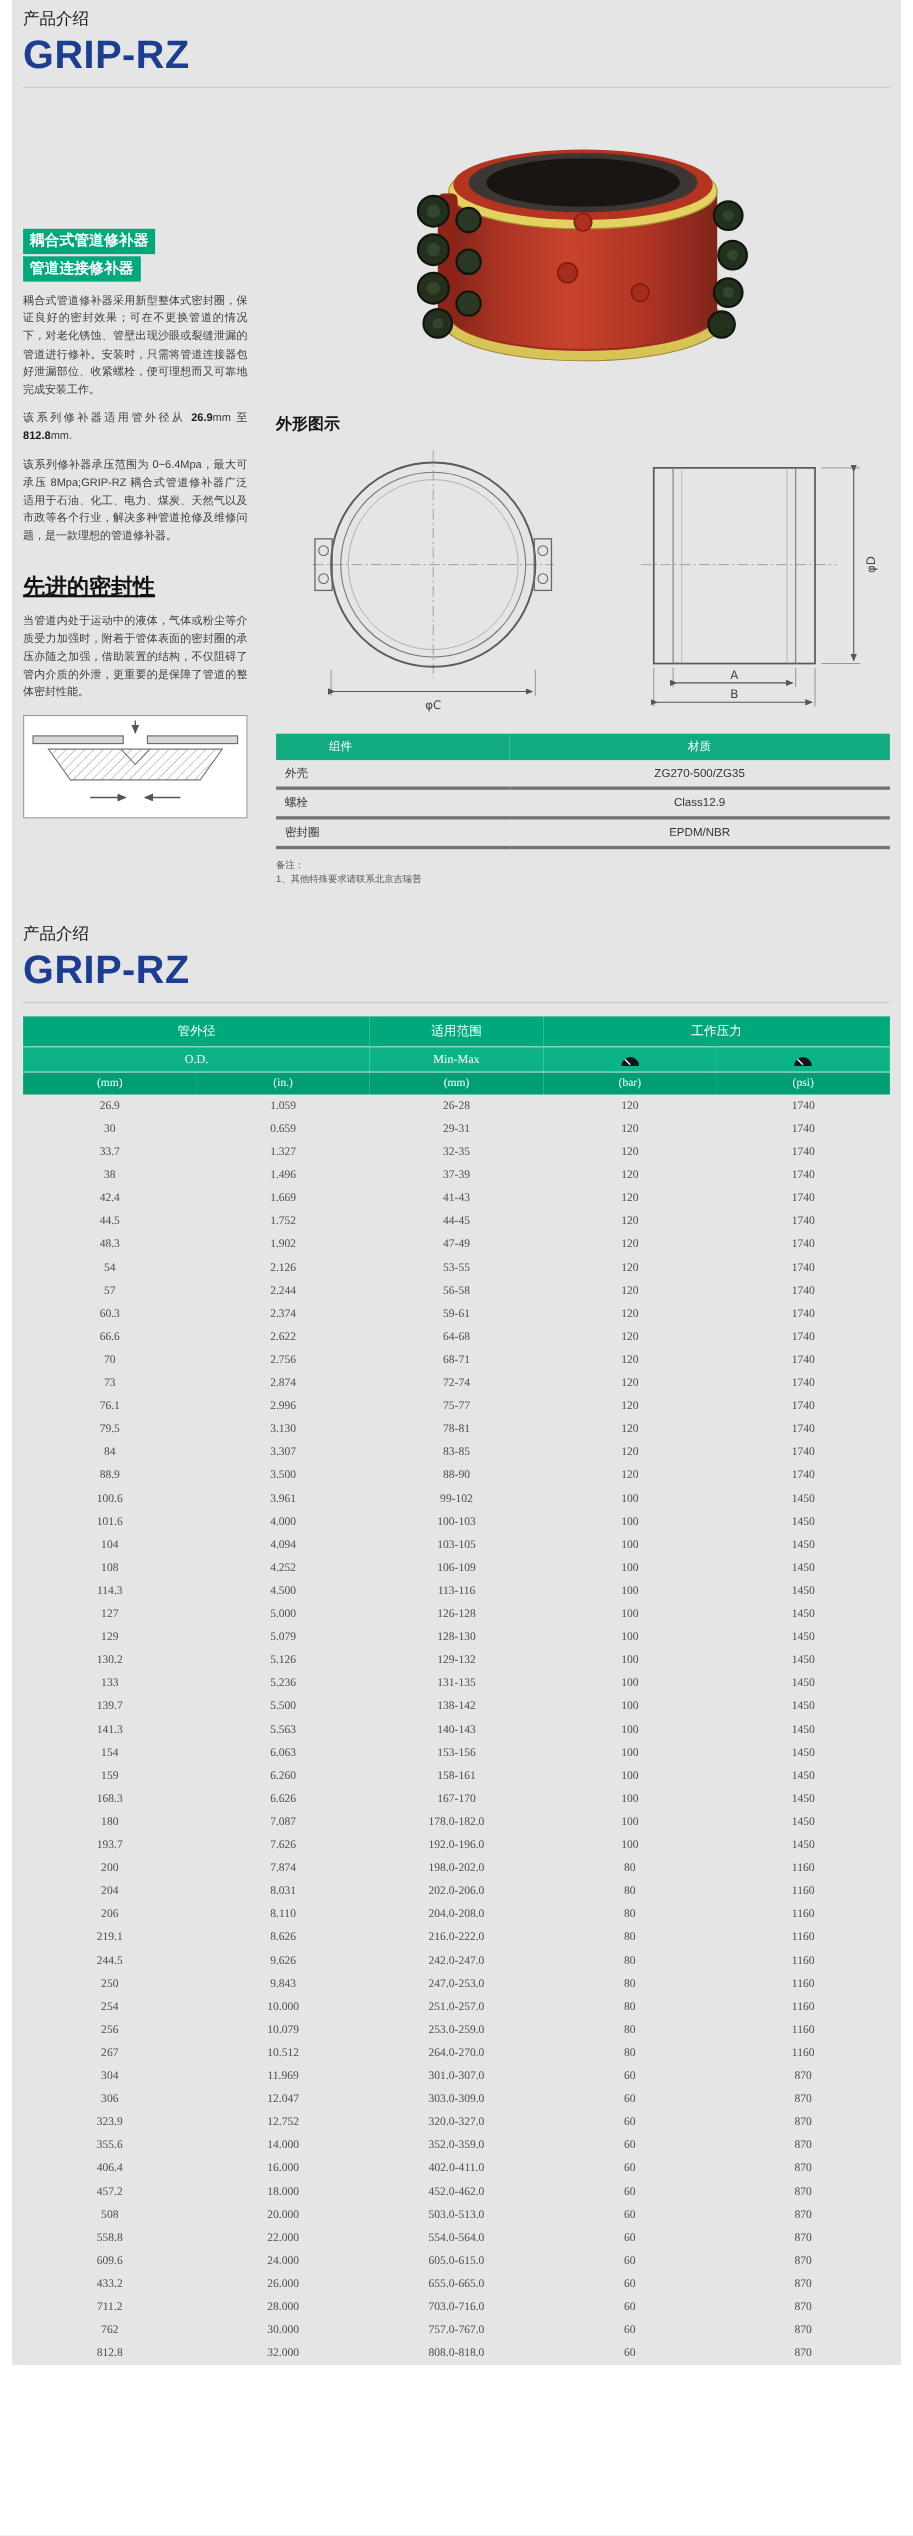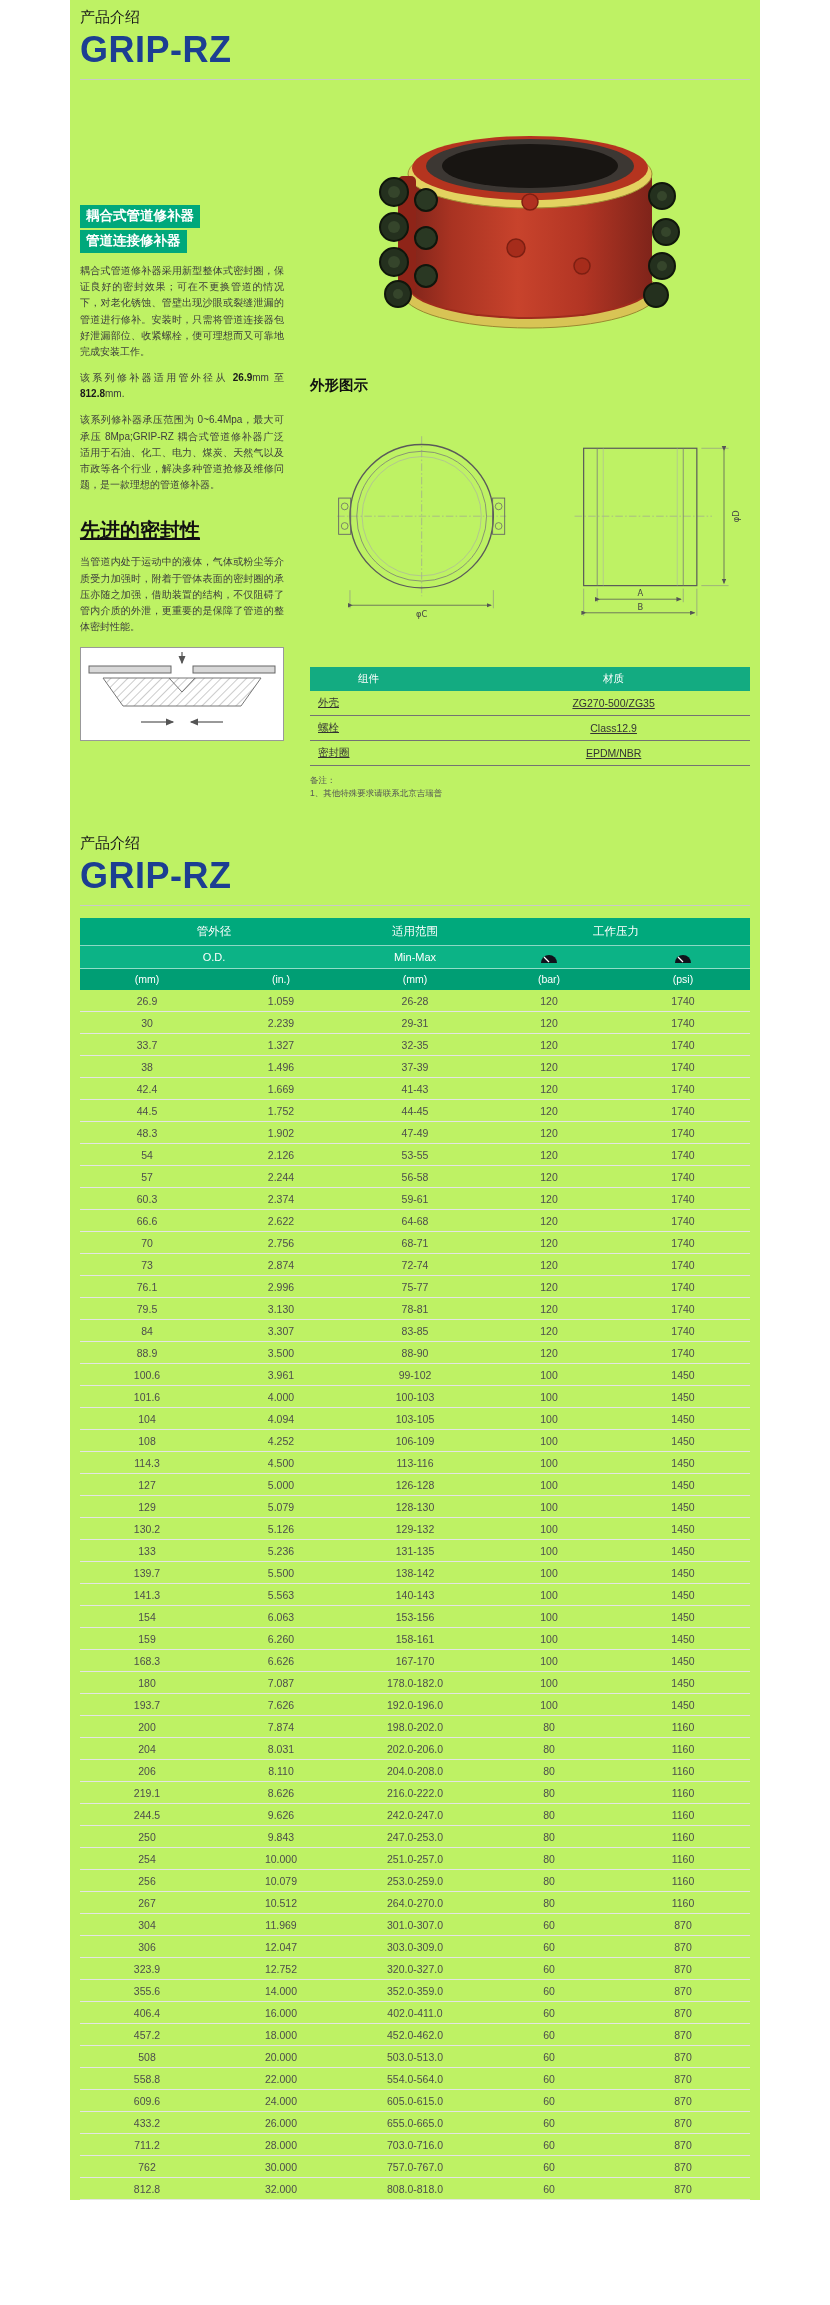--- a/index.html
+++ b/index.html
@@ -1,42 +1,42 @@
 <!DOCTYPE html>
 <html><head>
 <meta charset="utf-8">
 <style>
   * { box-sizing: border-box; }
   body { margin:0; background:#ffffff; font-family:"Liberation Sans","DejaVu Sans",sans-serif; color:#333; }
-  .page { width:690px; margin:0 auto; background:#bef264; }
+  .page { width:808px; margin:0 auto; background:#e5e5e5; }
   .section { padding:8px 10px 0; }
   .kicker { font-size:15px; color:#1a1a1a; }
   .brand { margin:2px 0 8px; font-size:36px; font-weight:bold; color:#1c3e92; letter-spacing:.5px; }
   .rule { border:none; border-top:1px solid #c9c9c9; margin:0 0 12px; }
   .cols { display:flex; gap:26px; align-items:center; }
   .left-col { flex:0 0 204px; width:204px; }
   .right-col { flex:1; min-width:0; }
   .green-title { margin-top:54px; }
   .green-title span { display:table; background:#00a87b; color:#fff; font-weight:bold; font-size:13.5px; padding:2px 6px 3px; margin-bottom:2px; }
   .body-text { font-size:10px; line-height:1.62; color:#3c3c3c; text-align:justify; margin:10px 0; }
   .body-text b { color:#1a1a1a; }
   .seal-title { font-size:20px; font-weight:bold; color:#111; margin:24px 0 6px;text-decoration:underline; }
   .seal-diagram { width:204px; height:94px; border:1px solid #999; margin-top:12px; background:#fff; }
   .photo-wrap { display:flex; justify-content:center; padding-top:4px; }
   .outline-title { font-size:14.5px; font-weight:bold; margin:30px 0 6px; color:#111; }
   .drawings { display:flex; gap:34px; justify-content:flex-start; padding-left:6px; }
   svg text { font-family:"DejaVu Sans",sans-serif; fill:#444; }
   .mat-table { width:100%; border-collapse:collapse; margin-top:16px; font-size:10.5px; }
   .mat-table th { background:#13ab81; color:#fff; font-weight:normal; padding:5px 8px; text-align:center; }
   .mat-table th:first-child { text-align:left; width:38%;padding-left:48px; }
-  .mat-table td { border-bottom:1px solid #737373; padding:5px 8px; color:#333; text-align:center;text-decoration:underline; }
+  .mat-table td { border-bottom:3px solid #737373; padding:5px 8px; color:#333; text-align:center; }
   .mat-table td:first-child { text-align:left; }
   .note { margin-top:8px; font-size:8.5px; color:#555; line-height:1.55; }
   .p2 { margin-top:26px; }
-  .spec-table { width:100%; border-collapse:collapse; table-layout:fixed; margin-top:12px; }
+  .spec-table { width:100%; border-collapse:collapse; table-layout:fixed; margin-top:12px;font-family:Liberation Serif, serif; }
   .spec-table th { color:#fff; font-weight:normal; font-size:11px; padding:6px 0; text-align:center; }
   .spec-table tr.h1 th { background:#00a97c; border-bottom:1px solid rgba(255,255,255,.55); font-size:11.5px; }
   .spec-table tr.h2 th { background:#0cb386; border-bottom:1px solid rgba(255,255,255,.55); padding:4px 0; }
   .spec-table tr.h3 th { background:#009e74; font-size:10.5px; padding:4px 0 5px; }
   .spec-table td { text-align:center; font-size:10.5px; color:#4d4d4d; padding:5px 0 4px; border-bottom:1px solid #e4e4e4; }
   .gauge-icon { display:inline-block; vertical-align:middle; }
 </style>
 </head>
 <body>
 
@@ -249,21 +249,21 @@
       <tbody>
           <tr>
             <td>26.9</td>
             <td>1.059</td>
             <td>26-28</td>
             <td>120</td>
             <td>1740</td>
           </tr>
           <tr>
             <td>30</td>
-            <td>2.239</td>
+            <td>0.659</td>
             <td>29-31</td>
             <td>120</td>
             <td>1740</td>
           </tr>
           <tr>
             <td>33.7</td>
             <td>1.327</td>
             <td>32-35</td>
             <td>120</td>
             <td>1740</td>

